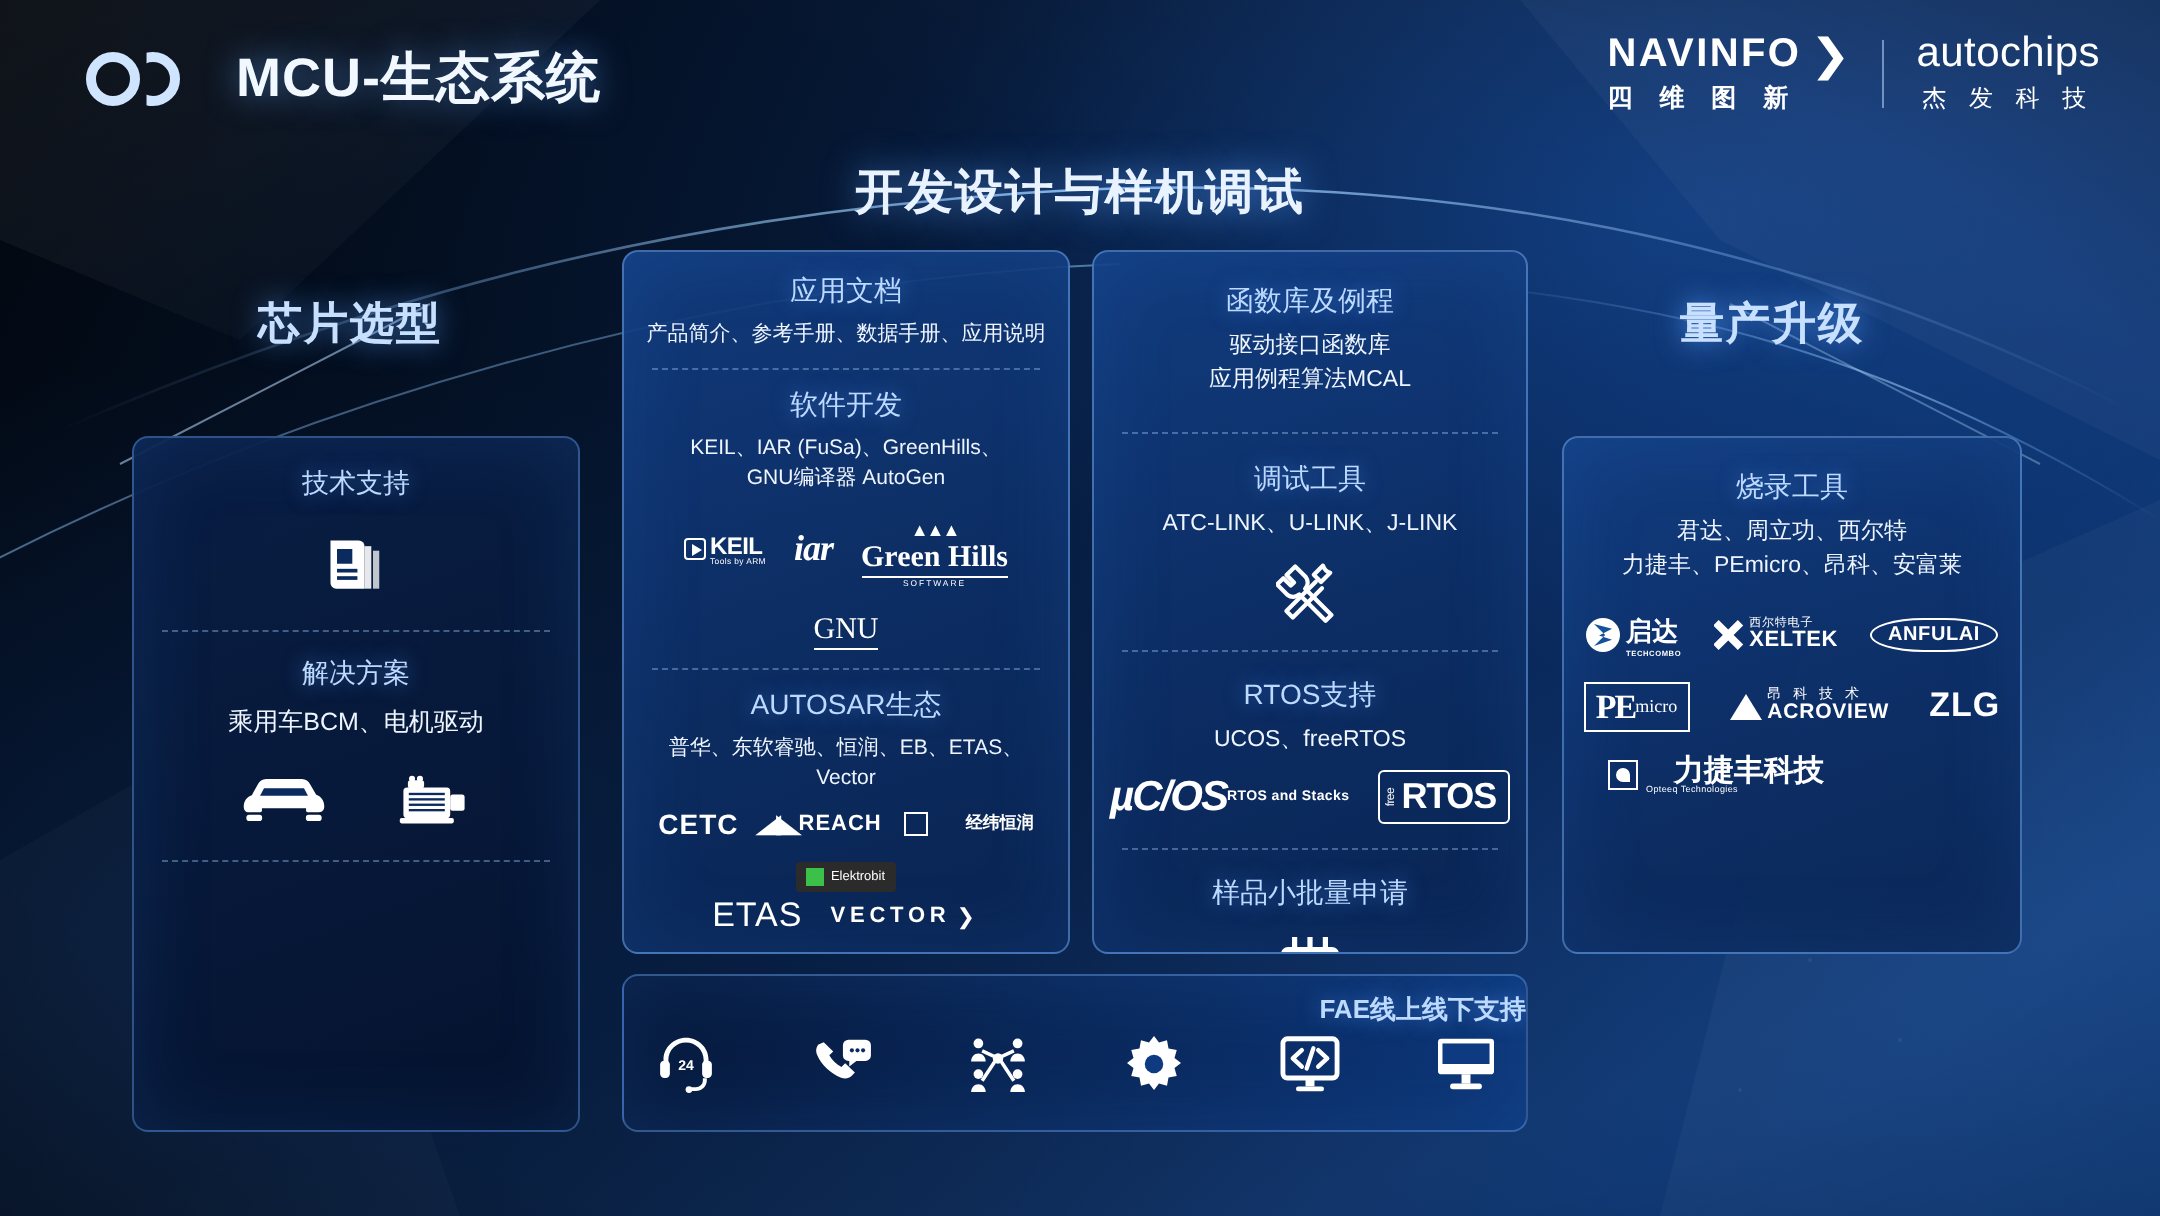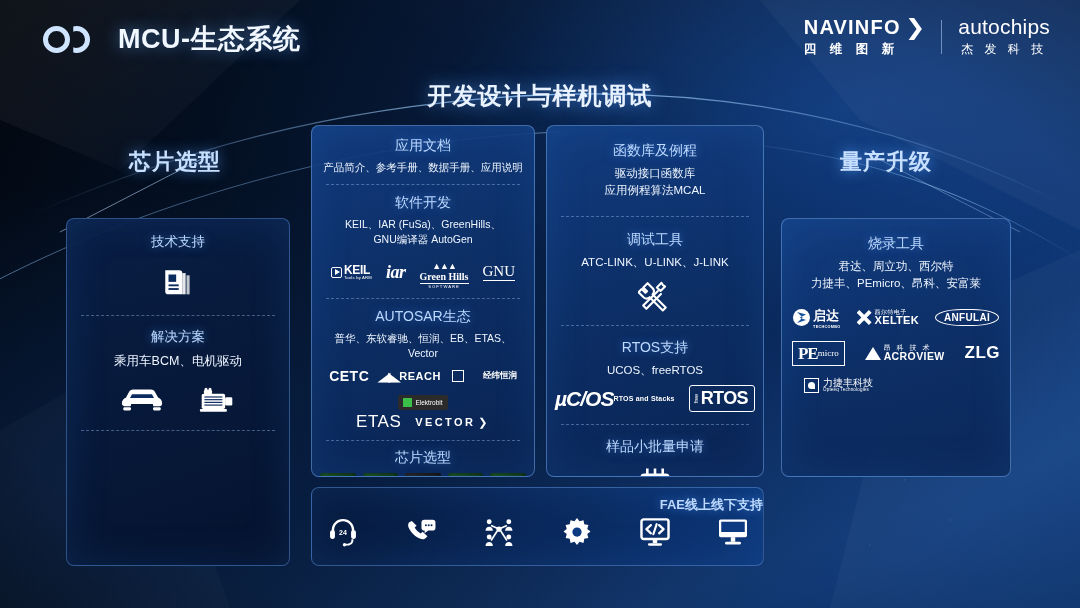--- a/index.html
+++ b/index.html
@@ -160,21 +160,21 @@
     position: relative;
   }
   .lg-keil .tri::after {
     content:''; position:absolute; left:2.5px; top:1.6px;
     border-left: 5px solid #fff; border-top: 3.5px solid transparent; border-bottom: 3.5px solid transparent;
   }
   .lg-keil .sub { font-size: 4.2px; font-weight: normal; letter-spacing: 0.2px; }
   .lg-iar { font-family: "Liberation Serif", serif; font-style: italic; font-weight: bold; font-size: 18px; letter-spacing: -0.5px; }
   .lg-gh { text-align: center; line-height: 1.0; }
   .lg-gh .m { font-size: 9px; letter-spacing: -1px; }
-  .lg-gh .n { font-family: "Liberation Serif", serif; font-weight: bold; font-size: 10px; border-bottom: 1.2px solid #fff; padding-bottom: 1px; }
+  .lg-gh .n { font-family: "Liberation Serif", serif; font-weight: bold; font-size: 15px; border-bottom: 1.2px solid #fff; padding-bottom: 1px; }
   .lg-gh .s { font-size: 4.2px; letter-spacing: 1px; margin-top: 1px; }
   .lg-gnu { font-family: "Liberation Serif", serif; font-size: 15px; border-bottom: 1.4px solid #fff; line-height: 1.05; }
   .lg-cetc { font-size: 14px; font-weight: bold; letter-spacing: 0.5px; }
   .lg-reach { display:flex; align-items:center; gap:3px; font-size: 11px; font-weight: bold; letter-spacing: 0.5px; }
   .lg-reach .mtn { font-size: 13px; transform: scaleX(1.3); letter-spacing: -2px; }
   .lg-jhyh { display:flex; align-items:center; gap:19px; }
   .lg-jhyh .bx { width: 12px; height: 12px; border: 1.4px solid #fff; }
   .lg-jhyh .tx { font-size: 8.5px; font-weight: bold; }
   .lg-elek {
     background: #2b2b2b; color: #fff; font-size: 6.5px; padding: 3px 5px;
@@ -247,21 +247,21 @@
   .lg-acro { display:flex; align-items:center; gap:3px; }
   .lg-acro .tri2 { width:0; height:0; border-left:8px solid transparent; border-right:8px solid transparent; border-bottom:13px solid #fff; }
   .lg-acro .t { line-height:1.0; }
   .lg-acro .t .cn { font-size:7px; letter-spacing:2px; }
   .lg-acro .t .en { font-size:10.5px; font-weight:bold; letter-spacing:.4px; }
   .lg-zlg { font-size: 17px; font-weight: bold; letter-spacing: .5px; }
   .lg-lijf { display:flex; align-items:center; gap:4px; }
   .lg-lijf .sq2 { width: 15px; height: 15px; border: 1.4px solid #fff; position:relative; }
   .lg-lijf .sq2::after{ content:''; position:absolute; left:3px; top:3px; width:7px; height:7px; background:#fff; border-radius:50% 50% 0 50%; }
   .lg-lijf .t { line-height:1.05; }
-  .lg-lijf .t .cn { font-size: 10px; font-weight:normal; }
+  .lg-lijf .t .cn { font-size: 15px; font-weight:bold;margin-left:14px; }
   .lg-lijf .t .en { font-size: 4.5px; letter-spacing:.2px; }
 
   
   #card-fae {
     background: linear-gradient(100deg, rgba(7,26,60,0.95) 0%, rgba(11,42,95,0.95) 55%, rgba(14,56,122,0.95) 100%);
     border: 1px solid rgba(95,150,225,0.5);
   }
   .fae-title {
     position: absolute; left: 0; right: 0; top: 8px;
     text-align: right; font-size: 13px; font-weight: bold;

